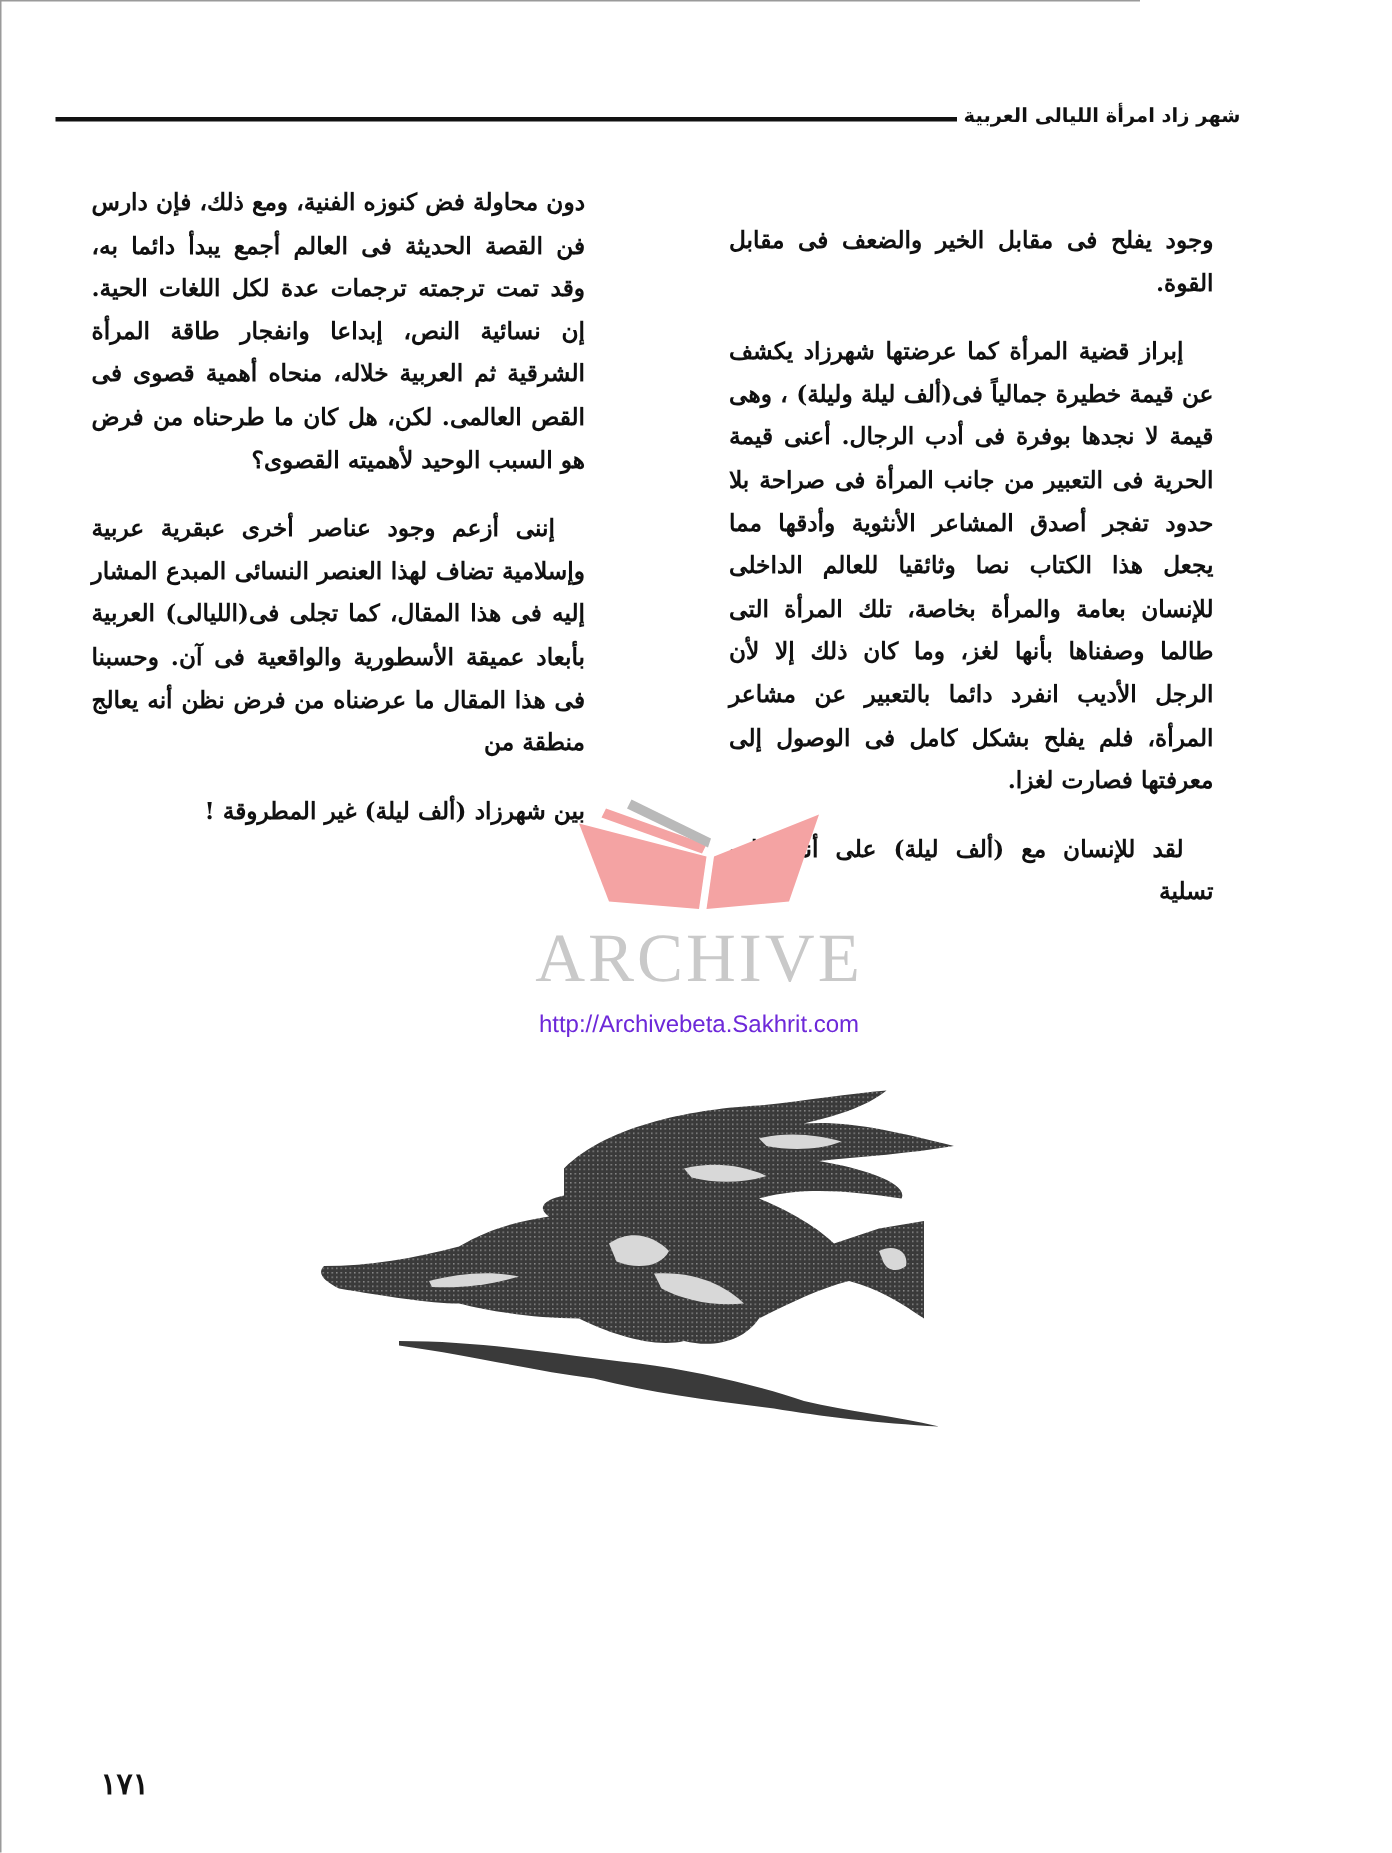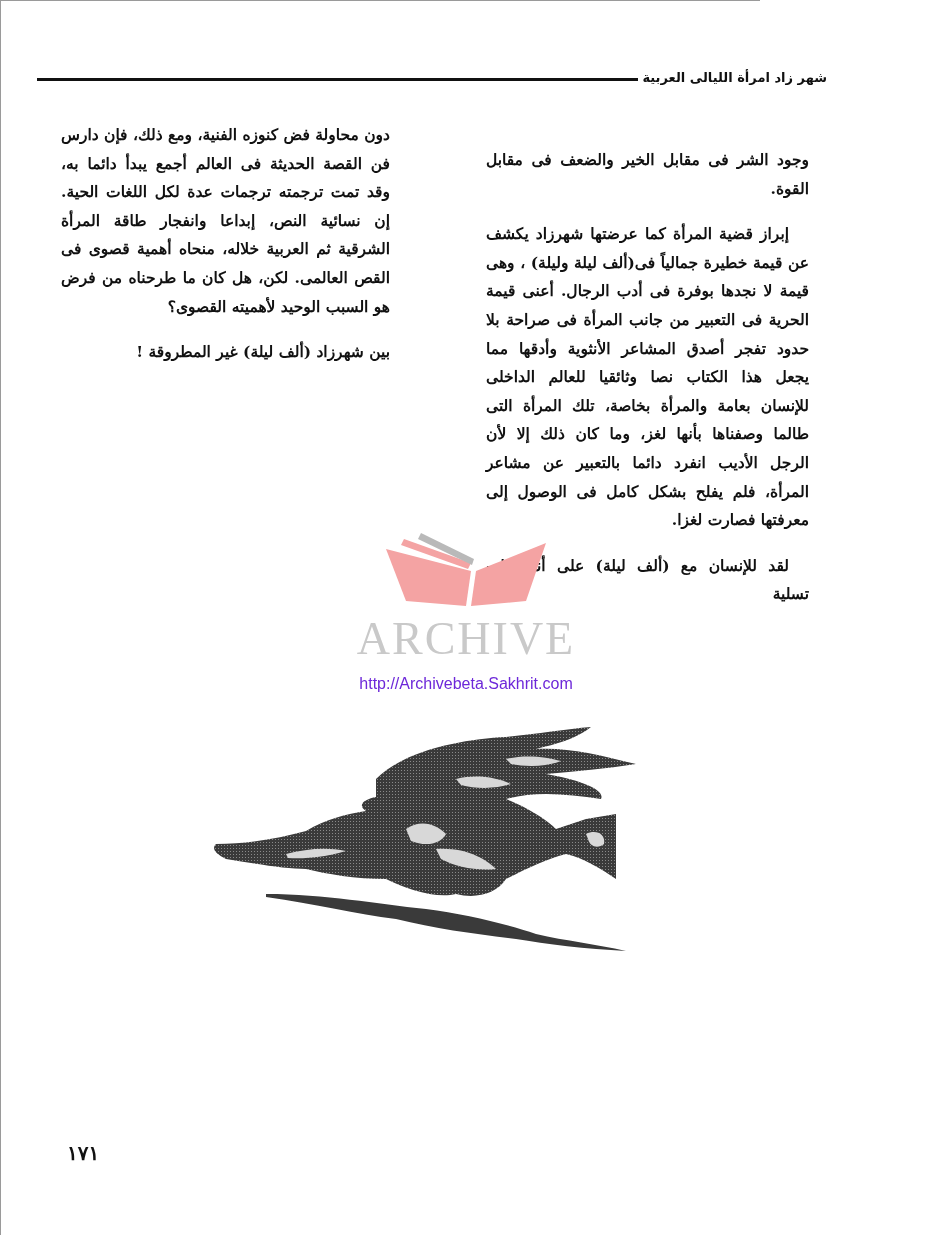--- a/index.html
+++ b/index.html
@@ -46,43 +46,44 @@
     position: absolute; left: 0; top: 74px; width: 330px; text-align: center;
     font-family: "Liberation Serif", serif; font-size: 46px; letter-spacing: 2px;
     color: #c9c9c9; line-height: 68px;
   }
   .wm-url {
     position: absolute; left: 0; top: 144px; width: 330px; text-align: center;
     font-family: "Liberation Sans", sans-serif; font-size: 16px; color: #6d28d9;
   }
   .illustration { position: absolute; left: 205px; top: 718px; width: 480px; height: 240px; }
   .page-number {
-    position: absolute; left: 66px; top: 1140px;
+    position: absolute; left: 66px; top: 1176px;
     font-family: Liberation Sans, sans-serif; font-weight: bold; font-size: 20px;
     direction: rtl;
   }
 </style>
 </head>
 <body>
 
 <div class="page">
 
   <div class="running-header">
     <span class="running-title">شهر زاد امرأة الليالى العربية</span>
     <span class="header-rule"></span>
   </div>
 
   <div class="column col-right">
-    <p class="first">وجود الشر فى مقابل الخير والضعف فى مقابل القوة.</p>
+    <p class="first">وجود يفلح فى مقابل الخير والضعف فى مقابل القوة.</p>
     <p class="indent">إبراز قضية المرأة كما عرضتها شهرزاد يكشف عن قيمة خطيرة جمالياً فى(ألف ليلة وليلة) ، وهى قيمة لا نجدها بوفرة فى أدب الرجال. أعنى قيمة الحرية فى التعبير من جانب المرأة فى صراحة بلا حدود تفجر أصدق المشاعر الأنثوية وأدقها مما يجعل هذا الكتاب نصا وثائقيا للعالم الداخلى للإنسان بعامة والمرأة بخاصة، تلك المرأة التى طالما وصفناها بأنها لغز، وما كان ذلك إلا لأن الرجل الأديب انفرد دائما بالتعبير عن مشاعر المرأة، فلم يفلح بشكل كامل فى الوصول إلى معرفتها فصارت لغزا.</p>
     <p class="indent">لقد للإنسان مع (ألف ليلة) على أنه كتاب تسلية</p>
   </div>
 
   <div class="column col-left">
     <p class="first">دون محاولة فض كنوزه الفنية، ومع ذلك، فإن دارس فن القصة الحديثة فى العالم أجمع يبدأ دائما به، وقد تمت ترجمته ترجمات عدة لكل اللغات الحية. إن نسائية النص، إبداعا وانفجار طاقة المرأة الشرقية ثم العربية خلاله، منحاه أهمية قصوى فى القص العالمى. لكن، هل كان ما طرحناه من فرض هو السبب الوحيد لأهميته القصوى؟</p>
+    <p class="indent">إننى أزعم وجود عناصر أخرى عبقرية عربية وإسلامية تضاف لهذا العنصر النسائى المبدع المشار إليه فى هذا المقال، كما تجلى فى(الليالى) العربية بأبعاد عميقة الأسطورية والواقعية فى آن. وحسبنا فى هذا المقال ما عرضناه من فرض نظن أنه يعالج منطقة من</p>
     <p>بين شهرزاد (ألف ليلة) غير المطروقة !</p>
   </div>
 
   <div class="watermark">
     <svg class="wm-book" viewBox="0 0 180 75">
       <polygon points="10,18 95,40 90,75 30,70" fill="#f4a3a3"></polygon>
       <polygon points="100,40 170,12 150,70 95,75" fill="#f4a3a3"></polygon>
       <polygon points="28,8 95,32 92,38 25,14" fill="#f4a3a3"></polygon>
       <polygon points="45,2 98,28 96,34 42,8" fill="#b9b9b9"></polygon>
     </svg>

